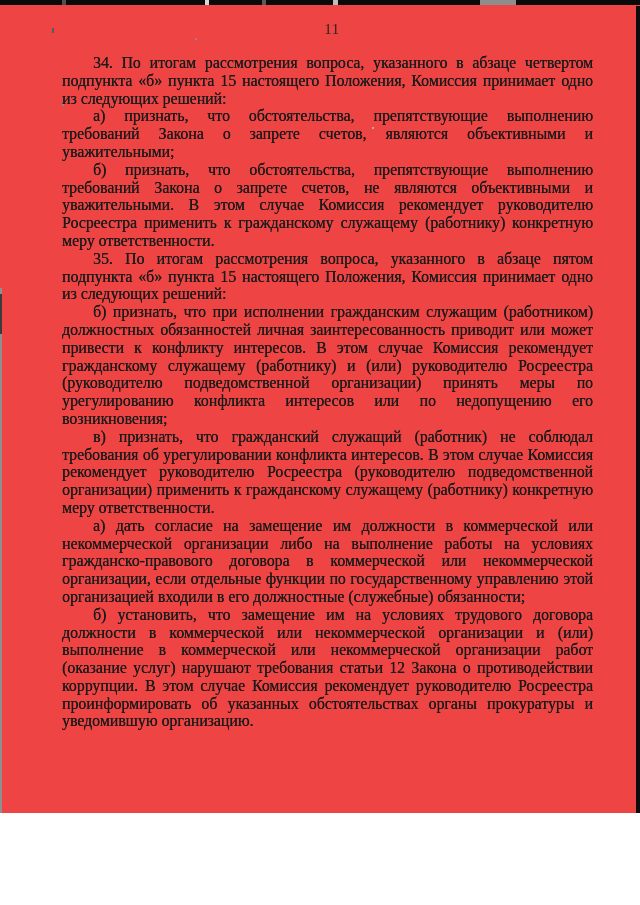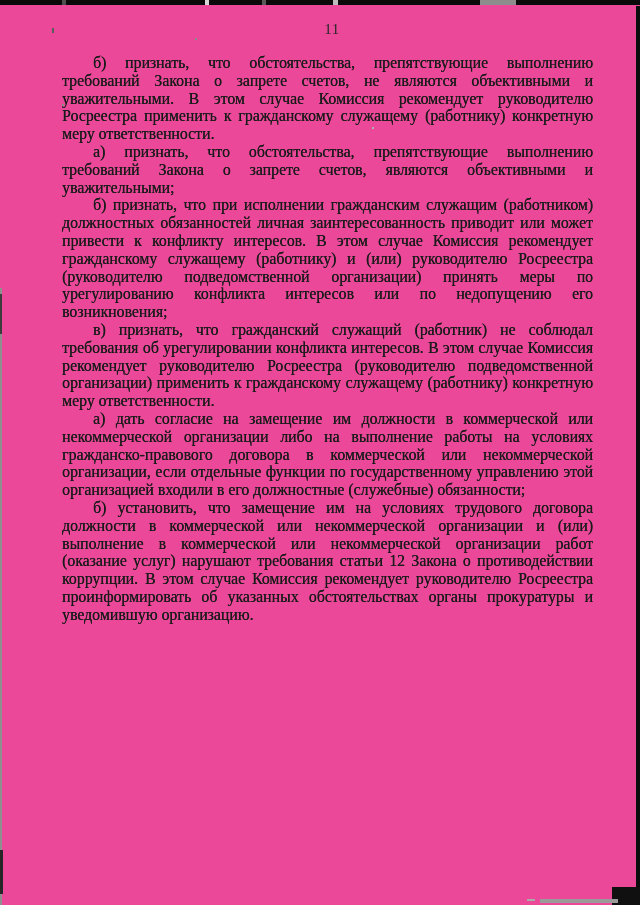--- a/index.html
+++ b/index.html
@@ -3,22 +3,22 @@
 <meta charset="utf-8">
 <style>
   html, body {
     margin: 0;
     padding: 0;
     background: #ffffff;
   }
   .page {
     position: relative;
     width: 640px;
-    height: 905px;
-    background: #ec4899;
+    height: 813px;
+    background: #ef4444;
     overflow: hidden;
     font-family: "Liberation Serif", serif;
   }
   
   .pagenum {
     position: absolute;
     top: 21px;
     left: 0;
     width: 664px;
     text-align: center;
@@ -115,21 +115,23 @@
   <div class="speckle sp1"></div>
   <div class="speckle sp2"></div>
   <div class="speckle sp3"></div>
   <div class="speckle sp4"></div>
   <div class="speckle sp5"></div>
   <div class="speckle sp6"></div>
 
   <div class="pagenum">11</div>
 
   <div class="content">
+    <p>34. По итогам рассмотрения вопроса, указанного в абзаце четвертом подпункта «б» пункта 15 настоящего Положения, Комиссия принимает одно из следующих решений:</p>
+    <p>а) признать, что обстоятельства, препятствующие выполнению требований Закона о запрете счетов, являются объективными и уважительными;</p>
     <p>б) признать, что обстоятельства, препятствующие выполнению требований Закона о запрете счетов, не являются объективными и уважительными. В этом случае Комиссия рекомендует руководителю Росреестра применить к гражданскому служащему (работнику) конкретную меру ответственности.</p>
-    <p>а) признать, что обстоятельства, препятствующие выполнению требований Закона о запрете счетов, являются объективными и уважительными;</p>
+    <p>35. По итогам рассмотрения вопроса, указанного в абзаце пятом подпункта «б» пункта 15 настоящего Положения, Комиссия принимает одно из следующих решений:</p>
     <p>б) признать, что при исполнении гражданским служащим (работником) должностных обязанностей личная заинтересованность приводит или может привести к конфликту интересов. В этом случае Комиссия рекомендует гражданскому служащему (работнику) и (или) руководителю Росреестра (руководителю подведомственной организации) принять меры по урегулированию конфликта интересов или по недопущению его возникновения;</p>
     <p>в) признать, что гражданский служащий (работник) не соблюдал требования об урегулировании конфликта интересов. В этом случае Комиссия рекомендует руководителю Росреестра (руководителю подведомственной организации) применить к гражданскому служащему (работнику) конкретную меру ответственности.</p>
     <p>а) дать согласие на замещение им должности в коммерческой или некоммерческой организации либо на выполнение работы на условиях гражданско-правового договора в коммерческой или некоммерческой организации, если отдельные функции по государственному управлению этой организацией входили в его должностные (служебные) обязанности;</p>
     <p>б) установить, что замещение им на условиях трудового договора должности в коммерческой или некоммерческой организации и (или) выполнение в коммерческой или некоммерческой организации работ (оказание услуг) нарушают требования статьи 12 Закона о противодействии коррупции. В этом случае Комиссия рекомендует руководителю Росреестра проинформировать об указанных обстоятельствах органы прокуратуры и уведомившую организацию.</p>
   </div>
 
 </div>
 
 </body></html>

